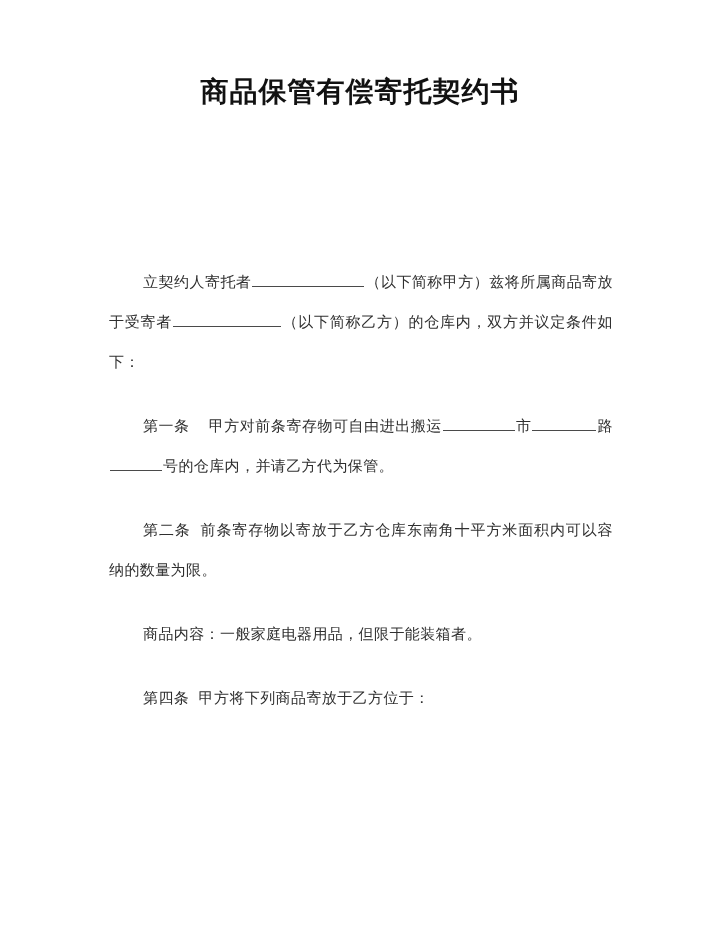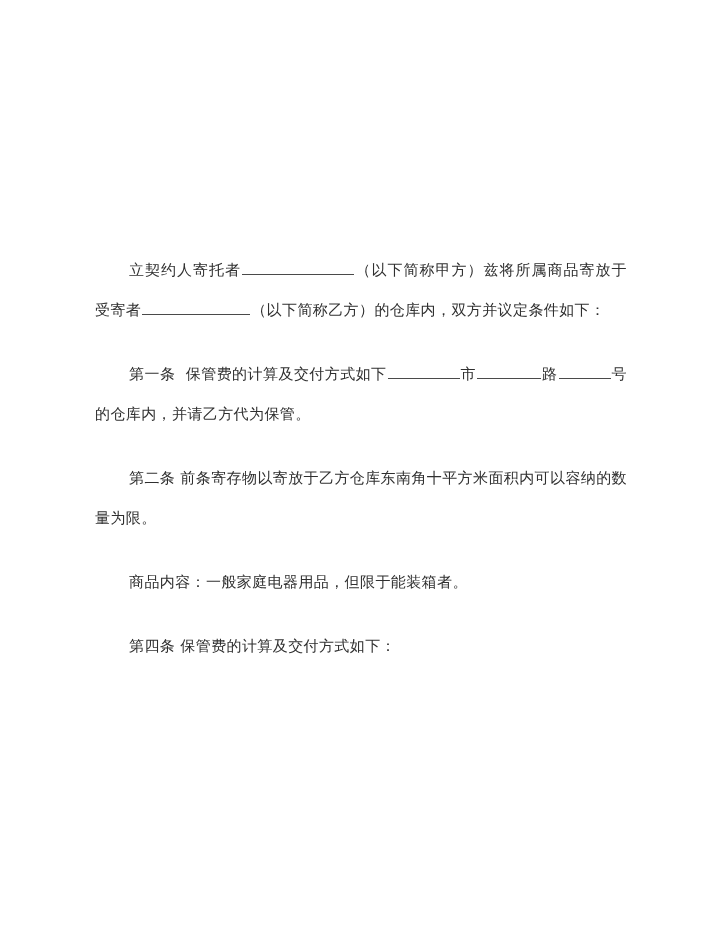--- a/index.html
+++ b/index.html
@@ -49,21 +49,22 @@
   }
 
   .para {
     font-size: 15px;
     line-height: 40px;
     color: #2f2f2f;
     letter-spacing: 0.4px;
     text-align: justify;
     text-justify: inter-ideograph;
     word-break: break-all;
-    margin: 0;
+    margin: 14px;
+    font-family: Liberation Mono, monospace;
   }
 
   .para.indent {
     text-indent: 34px;
   }
   .gap-xl { margin-top: 24px; }
 
   
   .fill {
     display: inline-block;
@@ -76,28 +77,29 @@
   .fill-lg { width: 108px; }
   .fill-md { width: 72px; }
   .fill-sm { width: 64px; }
   .fill-xs { width: 52px; }
 </style>
 </head>
 <body>
 
 <div class="page">
 
+  <div class="doc-title">商品保管有偿寄托契约书</div>
 
   <div class="body-area">
 
     <p class="para indent"><span>立契约人寄托者</span><span class="fill fill-xl"></span><span>（以下简称甲方）兹将所属商品寄放于受寄者</span><span class="fill fill-lg"></span><span>（以下简称乙方）的仓库内，双方并议定条件如下：</span></p>
 
-    <p class="para indent gap-xl"><span>第一条</span><span>&nbsp;&nbsp;</span><span>保管费的计算及交付方式如下</span><span class="fill fill-md"></span><span>市</span><span class="fill fill-sm"></span><span>路</span><span class="fill fill-xs"></span><span>号的仓库内，并请乙方代为保管。</span></p>
+    <p class="para indent gap-xl"><span>第一条</span><span>&nbsp;&nbsp;</span><span>甲方对前条寄存物可自由进出搬运</span><span class="fill fill-md"></span><span>市</span><span class="fill fill-sm"></span><span>路</span><span class="fill fill-xs"></span><span>号的仓库内，并请乙方代为保管。</span></p>
 
     <p class="para indent gap-xl">第二条  前条寄存物以寄放于乙方仓库东南角十平方米面积内可以容纳的数量为限。</p>
 
     <p class="para indent gap-xl">商品内容：一般家庭电器用品，但限于能装箱者。</p>
 
 
-    <p class="para indent gap-xl">第四条  保管费的计算及交付方式如下：</p>
+    <p class="para indent gap-xl">第四条  甲方将下列商品寄放于乙方位于：</p>
 
   </div>
 </div>
 
 </body></html>

